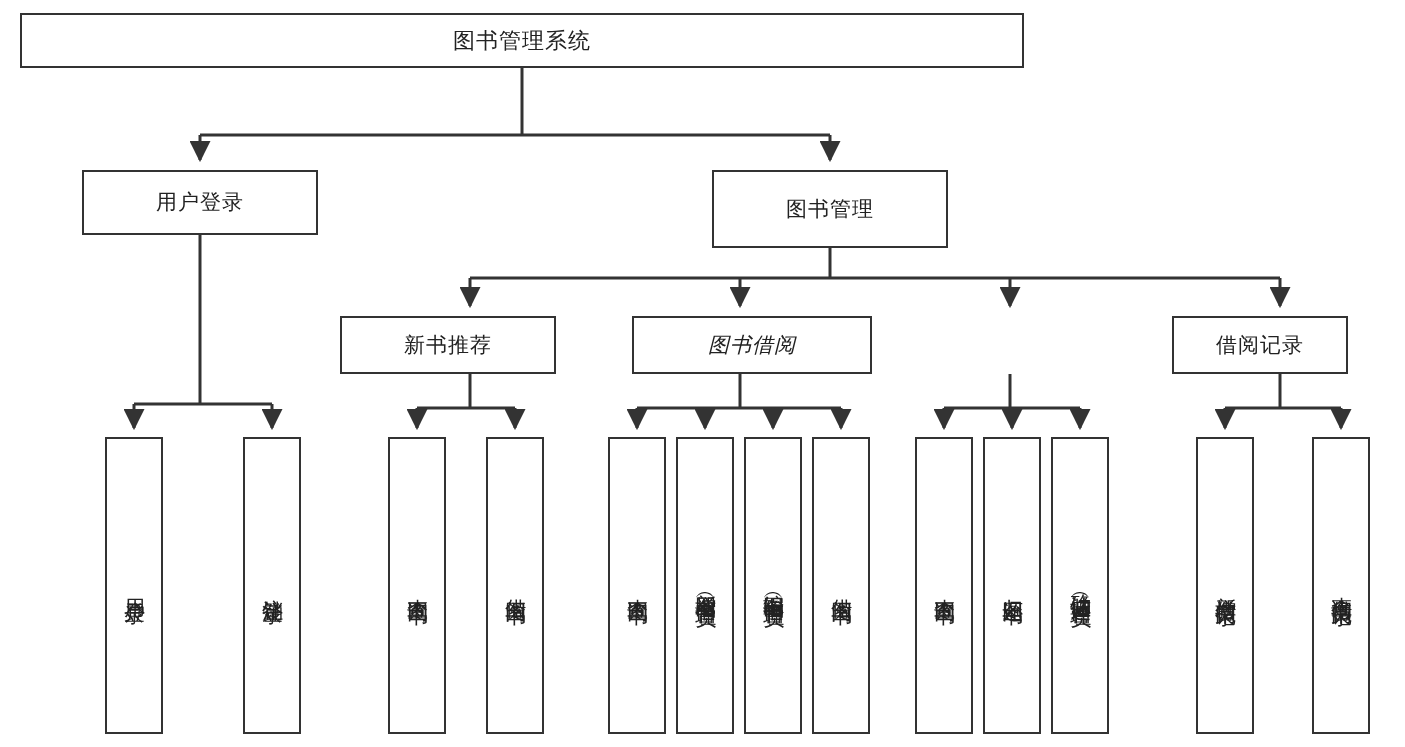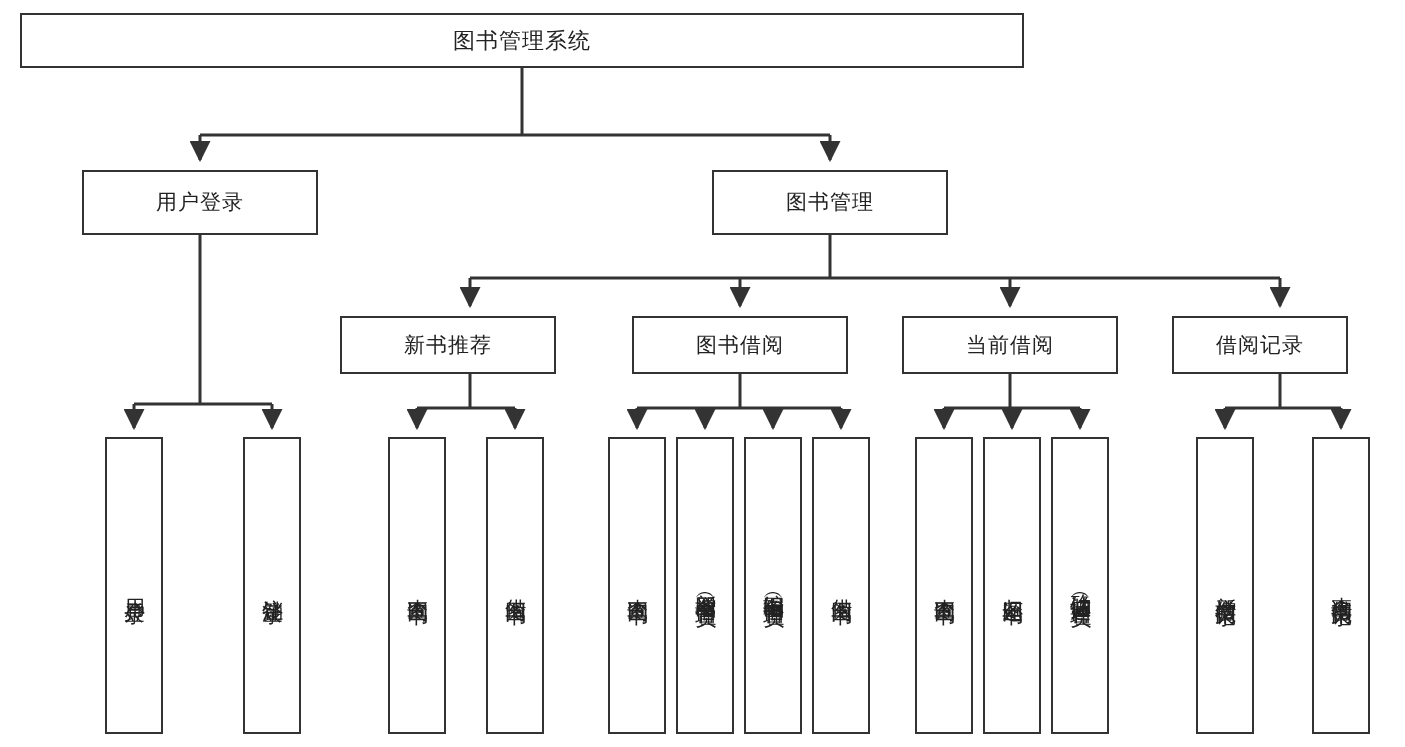--- a/index.html
+++ b/index.html
@@ -123,32 +123,29 @@
     </g>
   </svg>
 
   <div class="node root" style="left:20px; top:13px; width:1004px; height:55px;justify-content:center;">
     <span class="label">图书管理系统</span>
   </div>
 
   <div class="node" style="left:82px; top:170px; width:236px; height:65px;">
     <span class="label">用户登录</span>
   </div>
-  <div class="node" style="left:712px; top:170px; width:236px; height:65px;">
+  <div class="node" style="left:712px; top:170px; width:236px; height:78px;">
     <span class="label">图书管理</span>
   </div>
 
   <div class="node" style="left:340px; top:316px; width:216px; height:58px;">
     <span class="label">新书推荐</span>
   </div>
-  <div class="node" style="left:632px; top:316px; width:216px; height:58px;">
+  <div class="node" style="left:632px; top:316px; width:240px; height:58px;font-style:italic;">
     <span class="label">图书借阅</span>
-  </div>
-  <div class="node" style="left:902px; top:316px; width:216px; height:58px;">
-    <span class="label">当前借阅</span>
   </div>
   <div class="node" style="left:1172px; top:316px; width:176px; height:58px;">
     <span class="label">借阅记录</span>
   </div>
 
   <div class="node leaf" style="left:105px; top:437px; width:58px; height:297px;">
     <span class="label">用户登录</span>
   </div>
   <div class="node leaf" style="left:243px; top:437px; width:58px; height:297px;">
     <span class="label">注销登录</span>

